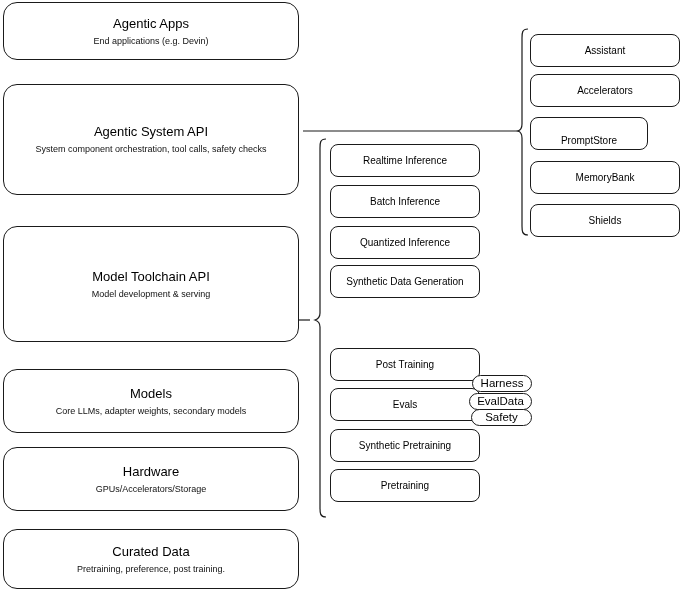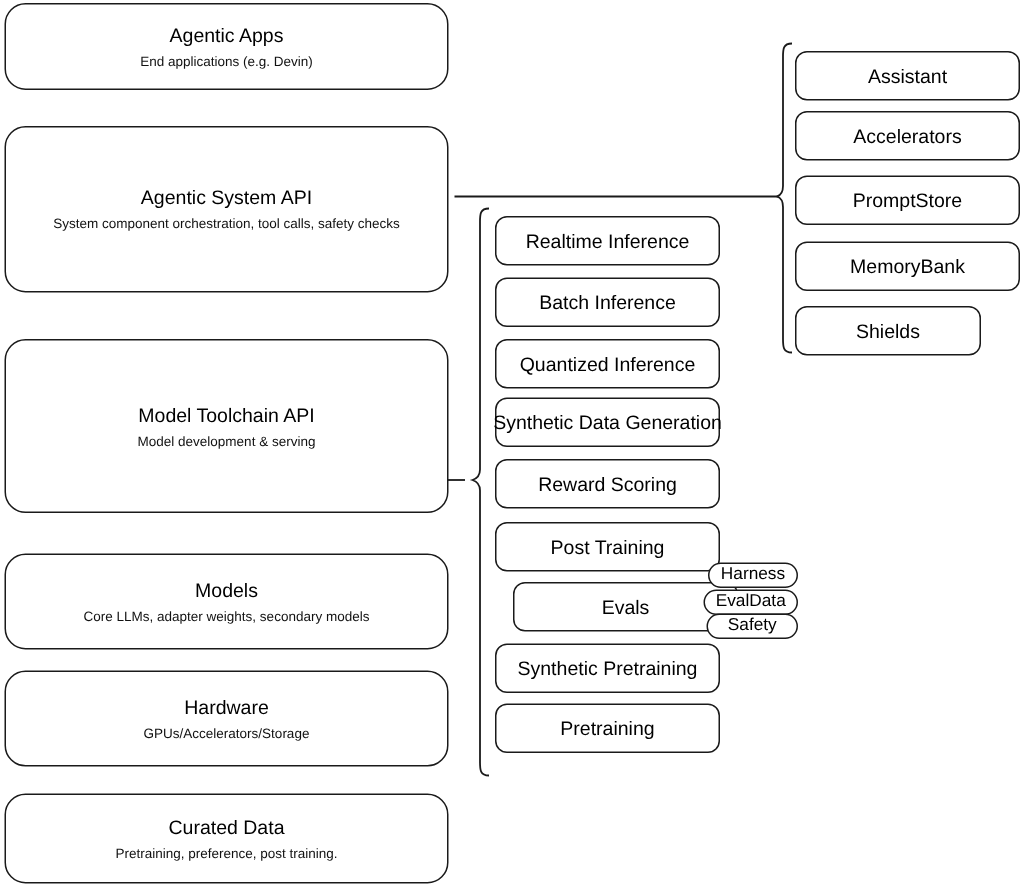--- a/index.html
+++ b/index.html
@@ -48,21 +48,21 @@
     white-space: nowrap;
   }
   .subtitle {
     font-size: 9px;
     line-height: 12px;
     color: #111;
     margin-top: 3px;
     white-space: nowrap;
   }
   .cap .title {
-    font-size: 13px;
+    font-size: 10px;
   }
   .pill .title {
     font-size: 11.5px;
     line-height: 13px;
   }
   svg.overlay {
     position: absolute;
     left: 0;
     top: 0;
     width: 682px;
@@ -132,27 +132,24 @@
   </div>
   <div class="box cap" style="left:330px;top:185px;width:150px;height:33px;">
     <div class="title">Batch Inference</div>
   </div>
   <div class="box cap" style="left:330px;top:265px;width:150px;height:33px;">
     <div class="title">Synthetic Data Generation</div>
   </div>
   <div class="box cap" style="left:330px;top:226px;width:150px;height:33px;">
     <div class="title">Quantized Inference</div>
   </div>
-  <div class="box cap" style="left:330px;top:306px;width:150px;height:33px;">
-    <div class="title">Reward Scoring</div>
-  </div>
   <div class="box cap" style="left:330px;top:348px;width:150px;height:33px;">
     <div class="title">Post Training</div>
   </div>
-  <div class="box cap" style="left:330px;top:388px;width:150px;height:33px;margin-left:12px;">
+  <div class="box cap" style="left:330px;top:388px;width:150px;height:33px;">
     <div class="title">Evals</div>
   </div>
   <div class="box cap" style="left:330px;top:429px;width:150px;height:33px;">
     <div class="title">Synthetic Pretraining</div>
   </div>
   <div class="box cap" style="left:330px;top:469px;width:150px;height:33px;">
     <div class="title">Pretraining</div>
   </div>
 
   <div class="box pill" style="left:472px;top:375px;width:60px;height:17px;">
@@ -164,23 +161,23 @@
   <div class="box pill" style="left:471px;top:409px;width:61px;height:17px;">
     <div class="title">Safety</div>
   </div>
 
   <div class="box cap" style="left:530px;top:34px;width:150px;height:33px;">
     <div class="title">Assistant</div>
   </div>
   <div class="box cap" style="left:530px;top:74px;width:150px;height:33px;">
     <div class="title">Accelerators</div>
   </div>
-  <div class="box cap" style="left:530px;top:117px;width:150px;height:33px;">
+  <div class="box cap" style="left:530px;top:117px;width:118px;height:33px;justify-content:flex-end;">
     <div class="title">PromptStore</div>
   </div>
   <div class="box cap" style="left:530px;top:161px;width:150px;height:33px;">
     <div class="title">MemoryBank</div>
   </div>
-  <div class="box cap" style="left:530px;top:204px;width:124px;height:33px;">
+  <div class="box cap" style="left:530px;top:204px;width:150px;height:33px;">
     <div class="title">Shields</div>
   </div>
 
 </div>
 
 </body></html>

